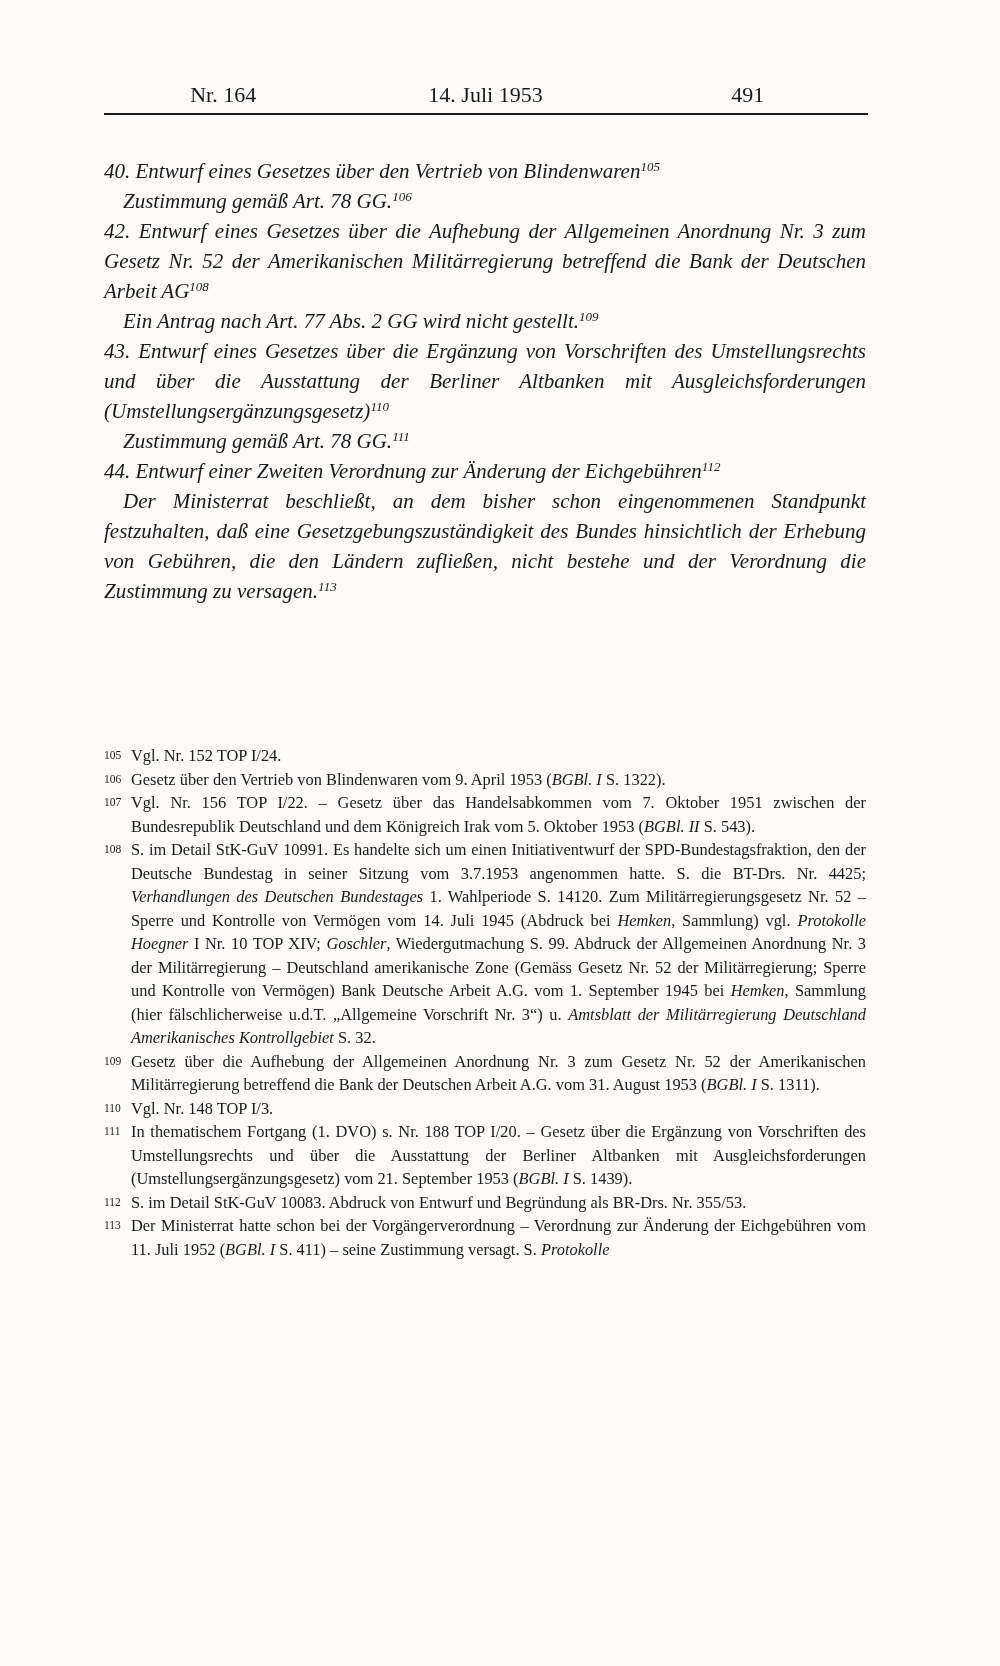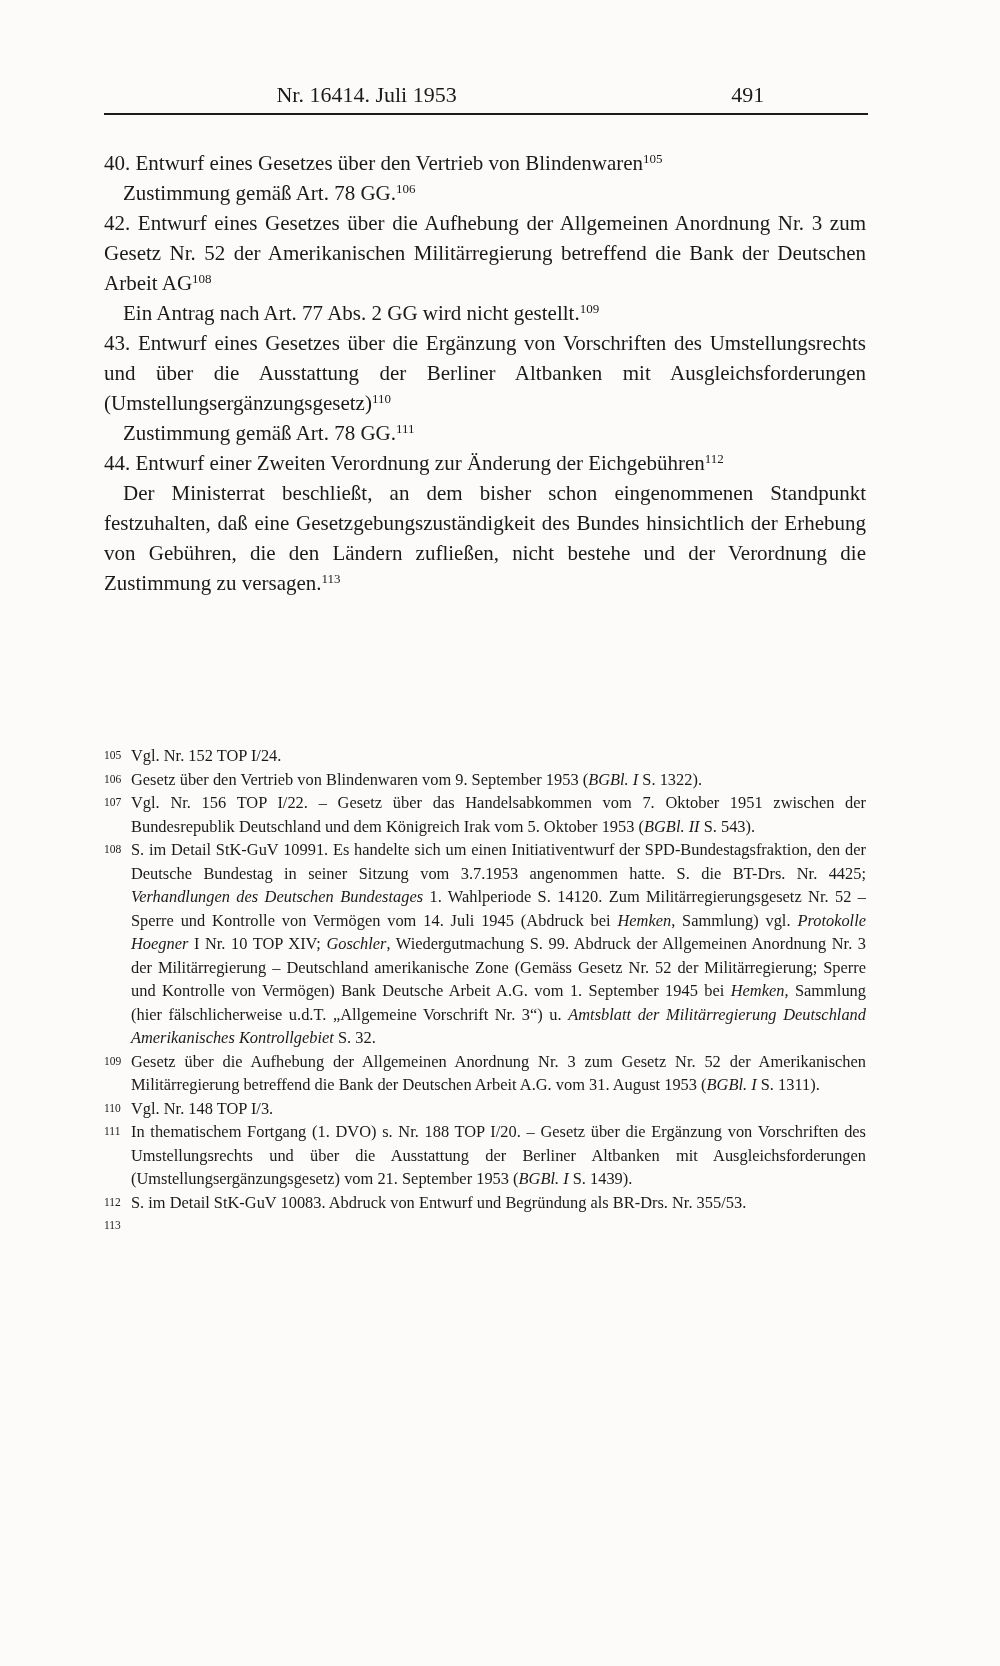--- a/index.html
+++ b/index.html
@@ -6,31 +6,31 @@
   html,body{ margin:0; padding:0; }
   body{ background:var(--paper); font-family:"Liberation Serif", serif; color:var(--ink); }
   .page{
     position:relative; width:1000px; height:1666px;
     background:var(--paper); overflow:hidden;
   }
   .header{
     position:absolute; left:104px; top:82px; width:763px;
     display:flex; font-size:22px; line-height:26px;
   }
-  .header .h-left{ flex:1; text-align:right;font-family:Liberation Serif, serif; }
-  .header .h-center{ flex:1.2; }
+  .header .h-left{ flex:1; text-align:center;font-family:Liberation Serif, serif; }
+  .header .h-center{ flex:1.2; text-align:center; }
   .header .h-right{ flex:1; text-align:center; }
   .rule{
     position:absolute; left:104px; top:113px; width:764px;
     border-top:2px solid #1c1c1c; height:0;
   }
   .body-text{
-    position:absolute; left:104px; top:148px; width:762px;
+    position:absolute; left:104px; top:156px; width:762px;
     font-size:21px; line-height:30px; text-align:justify;
-    hyphens:auto; -webkit-hyphens:auto;
+    hyphens:auto;font-style:italic; -webkit-hyphens:auto;
   }
   .body-text p{ margin:0; }
   .body-text p.indent{ text-indent:19px; }
   .body-text sup{
     font-size:13px; line-height:0; vertical-align:baseline;
     position:relative; top:-7px;
   }
   .footnotes{
     position:absolute; left:104px; top:744px; width:762px;
     font-size:16.4px; line-height:23.5px; text-align:justify;
@@ -57,22 +57,22 @@
       <p class="para indent"><span>Zustimmung gemäß Art. 78 GG.</span><sup>106</sup></p>
       <p class="para"><span>42. Entwurf eines Gesetzes über die Aufhebung der Allgemeinen Anordnung Nr. 3 zum Gesetz Nr. 52 der Amerikanischen Militärregierung betreffend die Bank der Deutschen Arbeit AG</span><sup>108</sup></p>
       <p class="para indent"><span>Ein Antrag nach Art. 77 Abs. 2 GG wird nicht gestellt.</span><sup>109</sup></p>
       <p class="para"><span>43. Entwurf eines Gesetzes über die Ergänzung von Vorschriften des Umstellungsrechts und über die Ausstattung der Berliner Altbanken mit Ausgleichsforderungen (Umstellungsergänzungsgesetz)</span><sup>110</sup></p>
       <p class="para indent"><span>Zustimmung gemäß Art. 78 GG.</span><sup>111</sup></p>
       <p class="para"><span>44. Entwurf einer Zweiten Verordnung zur Änderung der Eichgebühren</span><sup>112</sup></p>
       <p class="para indent"><span>Der Ministerrat beschließt, an dem bisher schon eingenommenen Standpunkt festzuhalten, daß eine Gesetzgebungszuständigkeit des Bundes hinsichtlich der Erhebung von Gebühren, die den Ländern zufließen, nicht bestehe und der Verordnung die Zustimmung zu versagen.</span><sup>113</sup></p>
     </div>
   <div class="footnotes" id="footnotes">
       <div class="fn"><span class="fn-num">105</span><span class="fn-text"><span>Vgl. Nr. 152 TOP I/24.</span></span></div>
-      <div class="fn"><span class="fn-num">106</span><span class="fn-text"><span>Gesetz über den Vertrieb von Blindenwaren vom 9. September 1953 (</span><i>BGBl. I</i><span> S. 1322).</span></span></div>
+      <div class="fn"><span class="fn-num">106</span><span class="fn-text"><span>Gesetz über den Vertrieb von Blindenwaren vom 9. April 1953 (</span><i>BGBl. I</i><span> S. 1322).</span></span></div>
       <div class="fn"><span class="fn-num">107</span><span class="fn-text"><span>Vgl. Nr. 156 TOP I/22. – Gesetz über das Handelsabkommen vom 7. Oktober 1951 zwischen der Bundesrepublik Deutschland und dem Königreich Irak vom 5. Oktober 1953 (</span><i>BGBl. II</i><span> S. 543).</span></span></div>
       <div class="fn"><span class="fn-num">108</span><span class="fn-text"><span>S. im Detail StK-GuV 10991. Es handelte sich um einen Initiativentwurf der SPD-Bundestagsfraktion, den der Deutsche Bundestag in seiner Sitzung vom 3.7.1953 angenommen hatte. S. die BT-Drs. Nr. 4425; </span><i>Verhandlungen des Deutschen Bundestages</i><span> 1. Wahlperiode S. 14120. Zum Militärregierungsgesetz Nr. 52 – Sperre und Kontrolle von Vermögen vom 14. Juli 1945 (Abdruck bei </span><i>Hemken</i><span>, Sammlung) vgl. </span><i>Protokolle Hoegner</i><span> I Nr. 10 TOP XIV; </span><i>Goschler</i><span>, Wiedergutmachung S. 99. Abdruck der Allgemeinen Anordnung Nr. 3 der Militärregierung – Deutschland amerikanische Zone (Gemäss Gesetz Nr. 52 der Militärregierung; Sperre und Kontrolle von Vermögen) Bank Deutsche Arbeit A.G. vom 1. September 1945 bei </span><i>Hemken</i><span>, Sammlung (hier fälschlicherweise u.d.T. „Allgemeine Vorschrift Nr. 3“) u. </span><i>Amtsblatt der Militärregierung Deutschland Amerikanisches Kontrollgebiet</i><span> S. 32.</span></span></div>
       <div class="fn"><span class="fn-num">109</span><span class="fn-text"><span>Gesetz über die Aufhebung der Allgemeinen Anordnung Nr. 3 zum Gesetz Nr. 52 der Amerikanischen Militärregierung betreffend die Bank der Deutschen Arbeit A.G. vom 31. August 1953 (</span><i>BGBl. I</i><span> S. 1311).</span></span></div>
       <div class="fn"><span class="fn-num">110</span><span class="fn-text"><span>Vgl. Nr. 148 TOP I/3.</span></span></div>
       <div class="fn"><span class="fn-num">111</span><span class="fn-text"><span>In thematischem Fortgang (1. DVO) s. Nr. 188 TOP I/20. – Gesetz über die Ergänzung von Vorschriften des Umstellungsrechts und über die Ausstattung der Berliner Altbanken mit Ausgleichsforderungen (Umstellungsergänzungsgesetz) vom 21. September 1953 (</span><i>BGBl. I</i><span> S. 1439).</span></span></div>
       <div class="fn"><span class="fn-num">112</span><span class="fn-text"><span>S. im Detail StK-GuV 10083. Abdruck von Entwurf und Begründung als BR-Drs. Nr. 355/53.</span></span></div>
-      <div class="fn"><span class="fn-num">113</span></div>
+      <div class="fn"><span class="fn-num">113</span><span class="fn-text"><span>Der Ministerrat hatte schon bei der Vorgängerverordnung – Verordnung zur Änderung der Eichgebühren vom 11. Juli 1952 (</span><i>BGBl. I</i><span> S. 411) – seine Zustimmung versagt. S. </span><i>Protokolle</i></span></div>
     </div>
 </div>
 
 </body></html>

